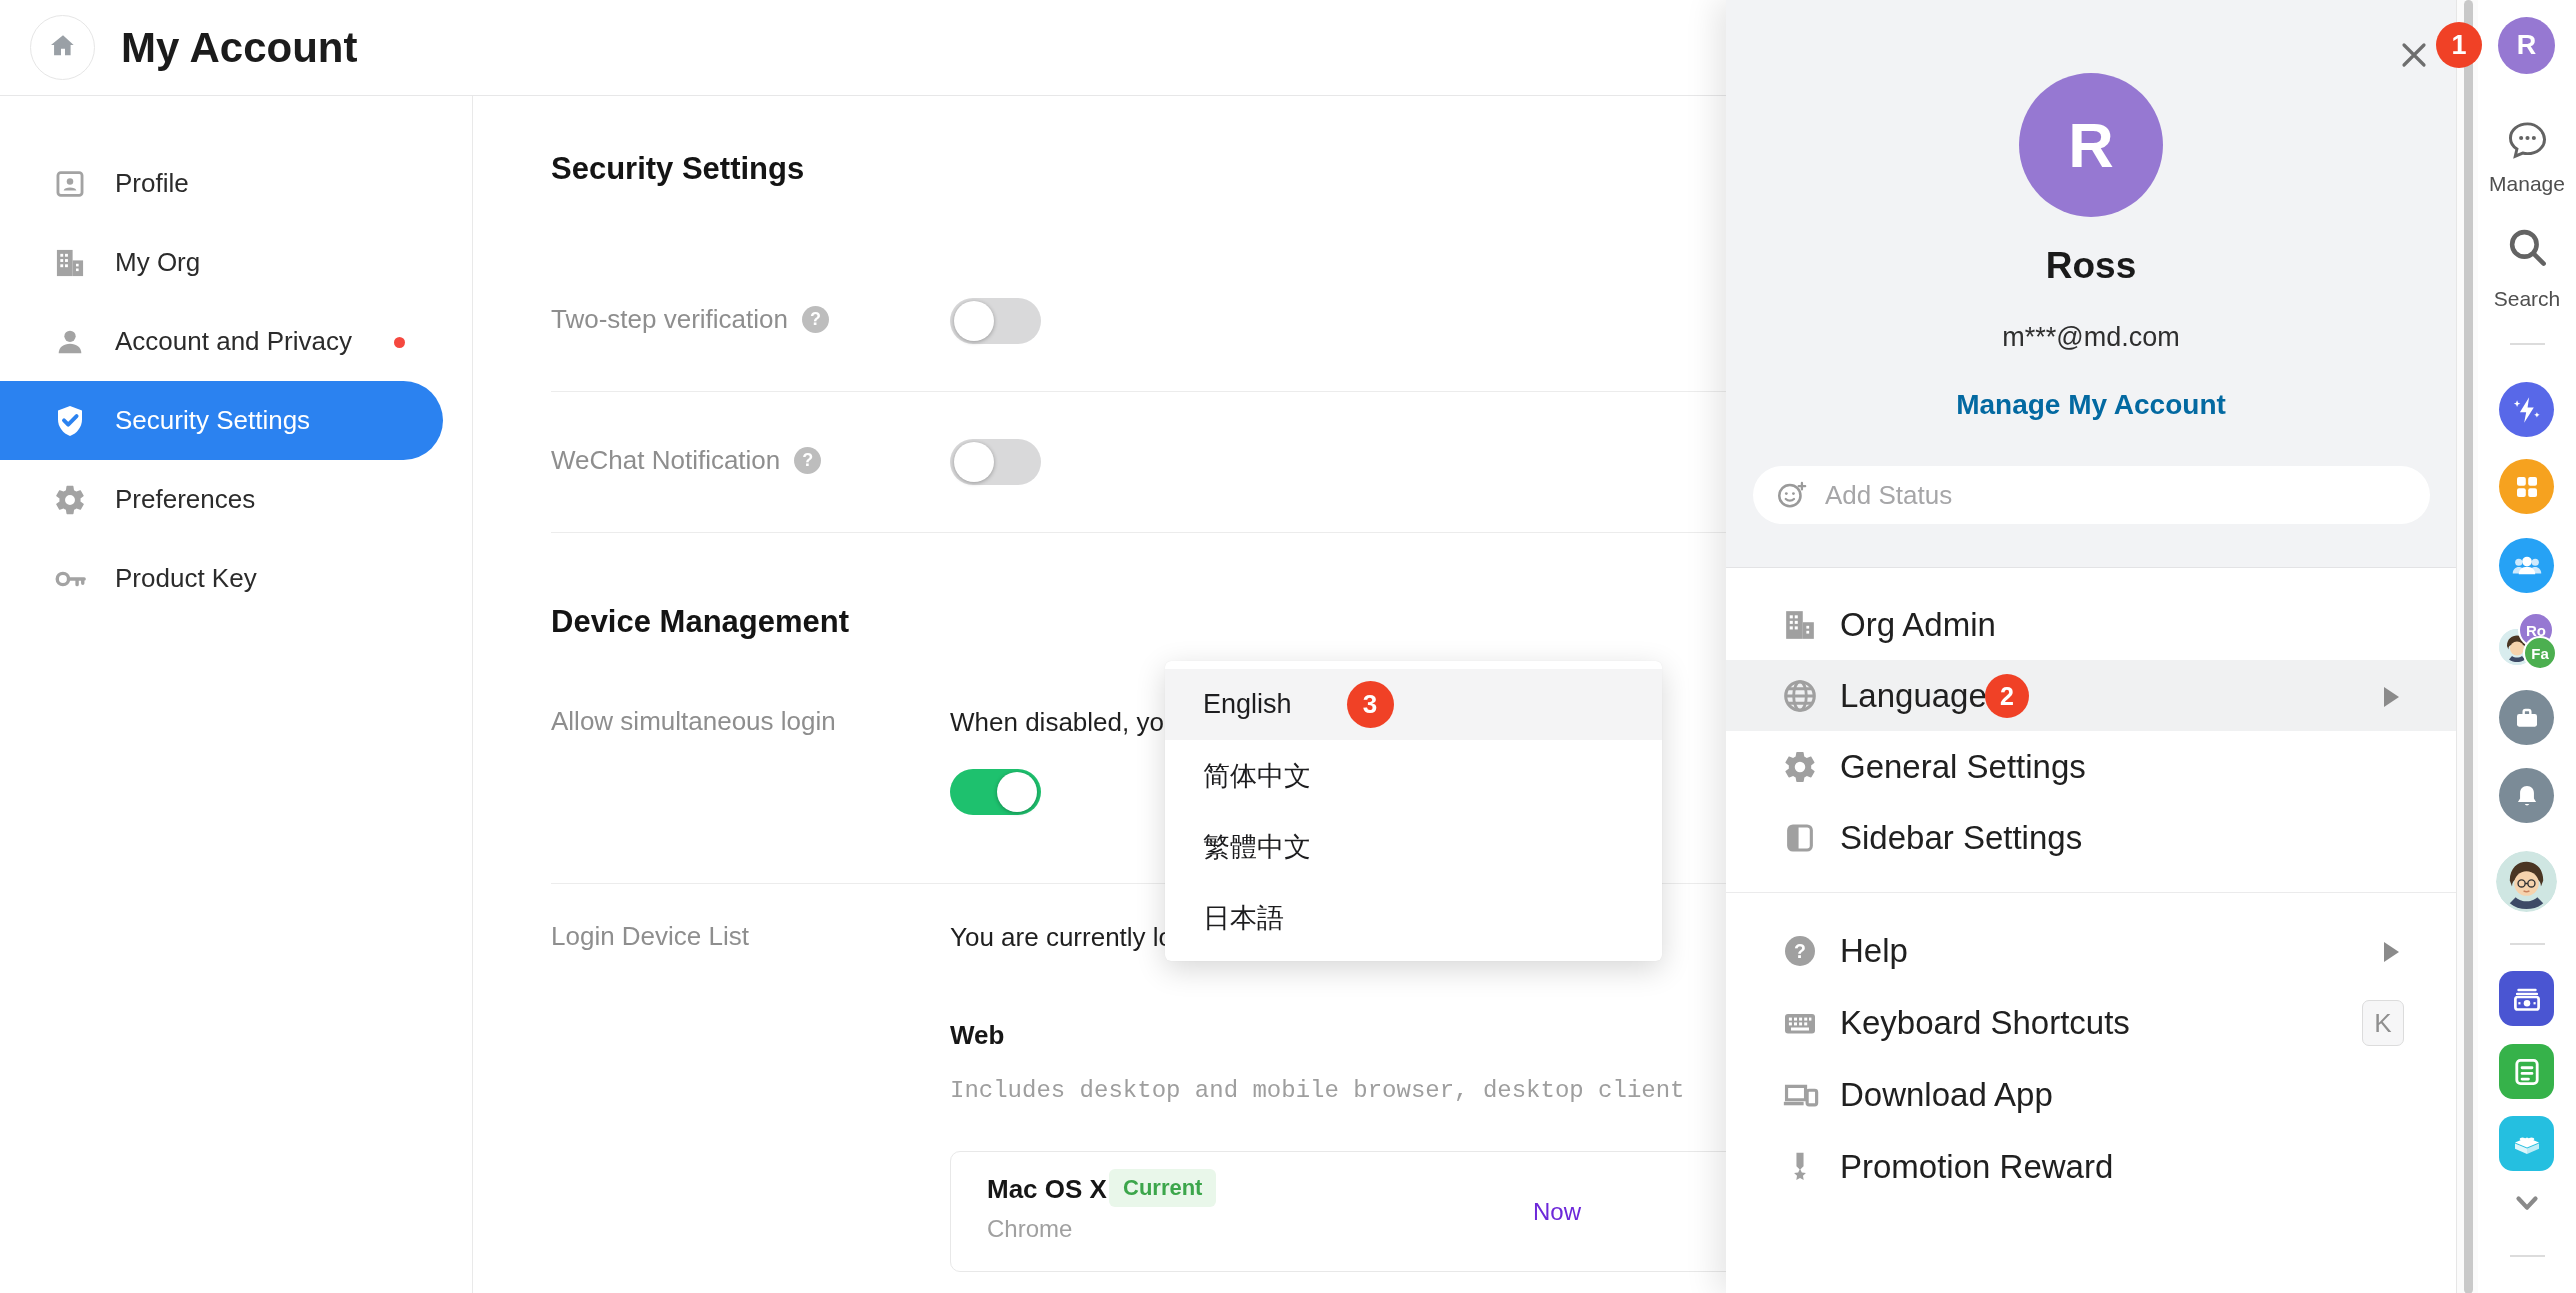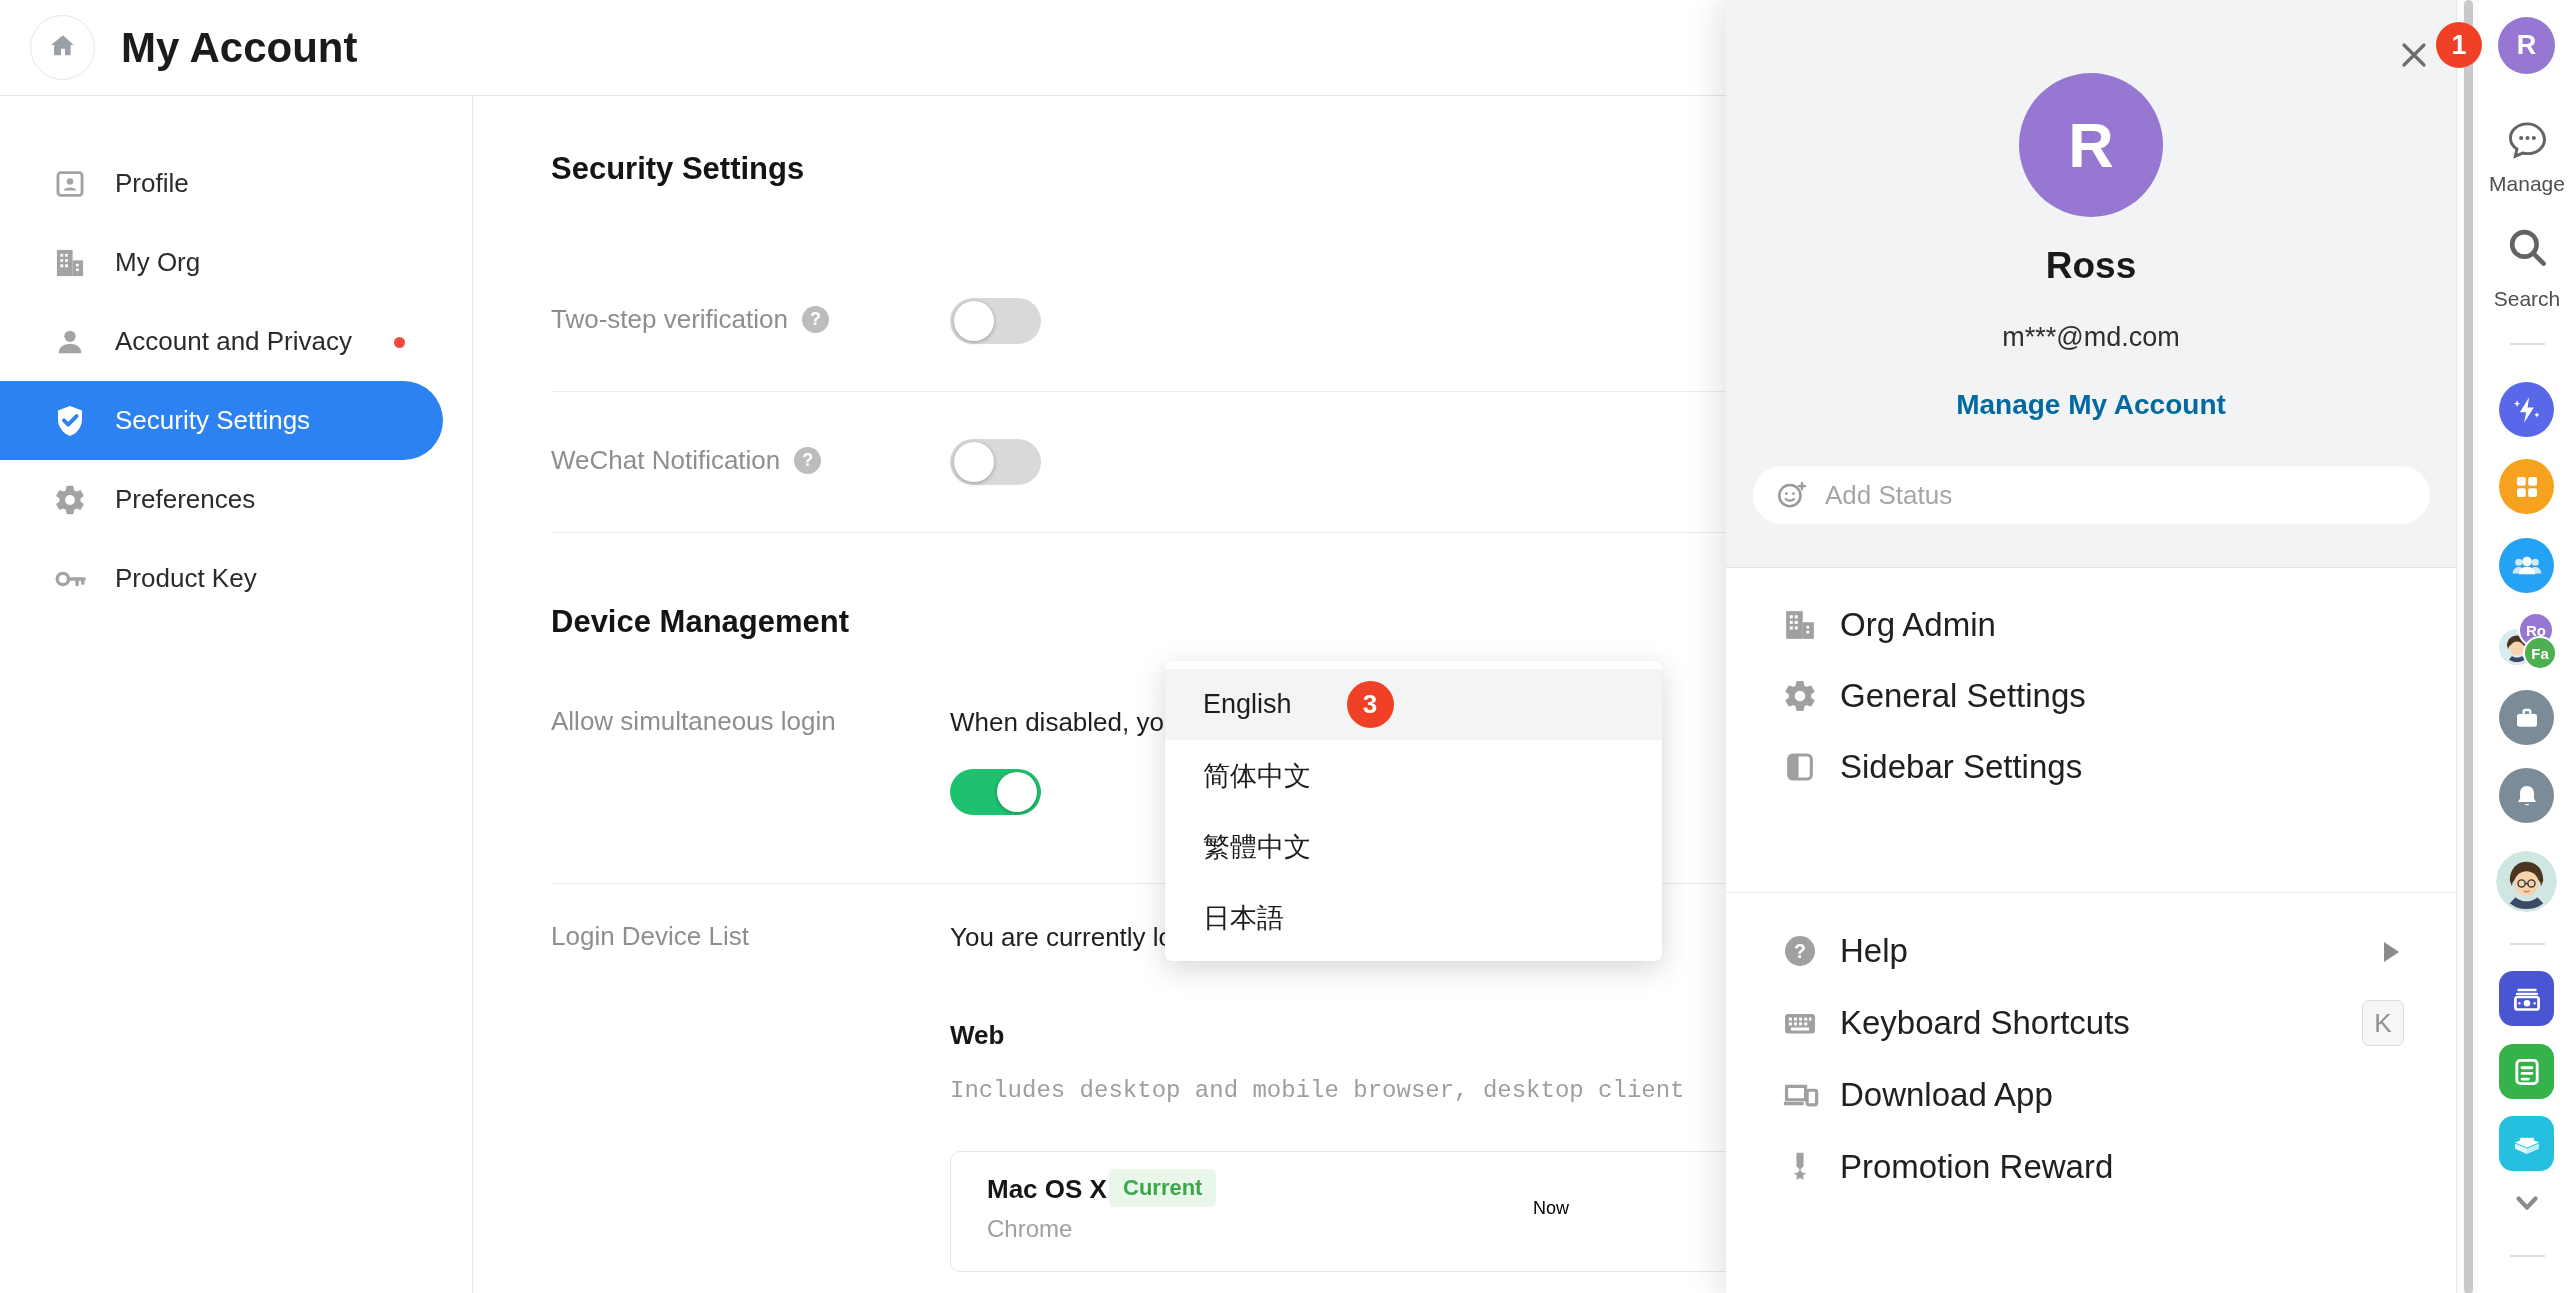--- a/index.html
+++ b/index.html
@@ -39,21 +39,21 @@
   .toggle.on{background:#1ec16e;}   .toggle.on .knob{right:4px;}
   .desc-text{position:absolute;font-size:26px;color:#1f1f1f;white-space:nowrap;}
   .web-title{position:absolute;left:399px;font-size:26px;font-weight:bold;color:#161616;}
   .web-sub{position:absolute;left:399px;font-size:24px;color:#9e9e9e;white-space:nowrap;}
   .dev-card{position:absolute;left:399px;top:1055px;width:1167px;height:119px;background:#fff;
             border:1px solid #e8e8e8;border-radius:10px;}
   .card-os{position:absolute;left:36px;top:22px;font-size:26px;font-weight:bold;color:#161616;}
   .badge-current{position:absolute;left:158px;top:17px;background:#e9f7ea;color:#3ca64b;font-size:22px;
                  font-weight:bold;padding:6px 14px;border-radius:6px;}
   .card-browser{position:absolute;left:36px;top:63px;font-size:24px;color:#a0a0a0;}
-  .card-time{position:absolute;left:582px;top:46px;font-size:18px;color:#000000;}
+  .card-time{position:absolute;left:582px;top:46px;font-size:24px;color:#6d28d9;}
 
   
   .lang-menu{position:absolute;left:1165px;top:661px;width:497px;background:#fff;border-radius:6px;
              padding:8px 0;z-index:30;box-shadow:0 8px 30px rgba(0,0,0,.16),0 0 1px rgba(0,0,0,.1);}
   .lang-item{height:71px;display:flex;align-items:center;padding-left:38px;font-size:27px;color:#1d1d1f;cursor:pointer;}
   .lang-item.selected{background:#f4f4f5;}
   .badge{background:#f04126;color:#fff;border-radius:50%;display:flex;align-items:center;
          justify-content:center;font-weight:bold;}
   .b3{width:47px;height:47px;font-size:26px;margin-left:55px;}
 
@@ -306,20 +306,32 @@
                 <rect x="9.2" y="10" width="2.2" height="2.2"></rect>
                 <rect x="5.6" y="14" width="2.2" height="2.2"></rect>
                 <rect x="9.2" y="14" width="2.2" height="2.2"></rect>
                 <rect x="17.6" y="13.6" width="2" height="2"></rect>
                 <rect x="17.6" y="17.2" width="2" height="2"></rect>
               </g>
             </svg>
         </span>
         <span class="p-label">Org Admin</span>
       </div>
+      <div class="p-item hl">
+        <span class="p-ic">
+          <svg width="38" height="38" viewBox="0 0 24 24">
+              <circle cx="12" cy="12" r="9" fill="none" stroke="currentColor" stroke-width="2"></circle>
+              <ellipse cx="12" cy="12" rx="4" ry="9" fill="none" stroke="currentColor" stroke-width="1.8"></ellipse>
+              <path d="M3.4 12h17.2M4.6 7.4h14.8M4.6 16.6h14.8" stroke="currentColor" stroke-width="1.8" fill="none"></path>
+            </svg>
+        </span>
+        <span class="p-label">Language</span>
+        <span class="badge b2">2</span>
+        <span class="arrow-r"></span>
+      </div>
       <div class="p-item">
         <span class="p-ic">
           <svg width="36" height="36" viewBox="0 0 24 24">
               <path fill="currentColor" d="M19.4 13c.04-.33.06-.66.06-1s-.02-.67-.06-1l2.1-1.6c.2-.15.25-.42.13-.64l-2-3.46c-.12-.22-.38-.3-.6-.22l-2.5 1a7.3 7.3 0 0 0-1.7-1l-.4-2.66A.5.5 0 0 0 14 2h-4a.5.5 0 0 0-.5.42l-.4 2.66c-.6.25-1.17.6-1.7 1l-2.5-1c-.22-.08-.48 0-.6.22l-2 3.46c-.12.22-.07.5.13.64L4.6 11c-.04.33-.06.66-.06 1s.02.67.06 1l-2.17 1.6c-.2.15-.25.42-.13.64l2 3.46c.12.22.38.3.6.22l2.5-1c.53.4 1.1.75 1.7 1l.4 2.66c.04.24.25.42.5.42h4c.25 0 .46-.18.5-.42l.4-2.66c.6-.25 1.17-.6 1.7-1l2.5 1c.22.08.48 0 .6-.22l2-3.46c.12-.22.07-.5-.13-.64zM12 15.5a3.5 3.5 0 1 1 0-7 3.5 3.5 0 0 1 0 7z"></path>
             </svg>
         </span>
         <span class="p-label">General Settings</span>
       </div>
       <div class="p-item">
         <span class="p-ic">

